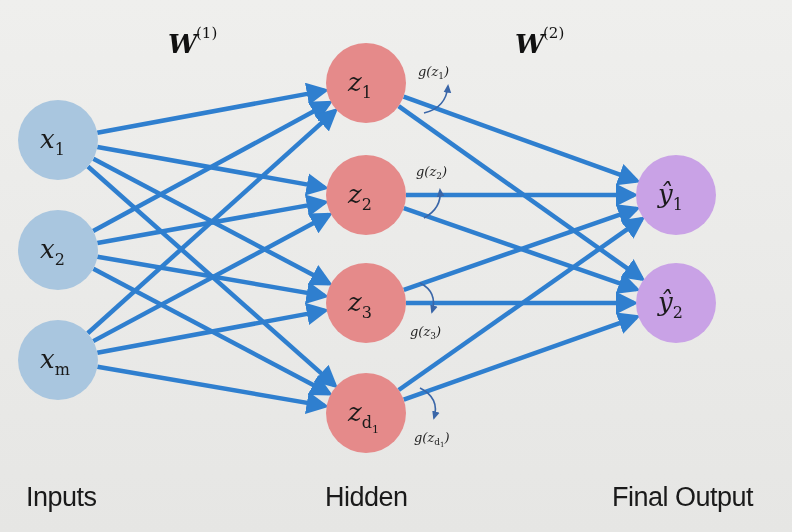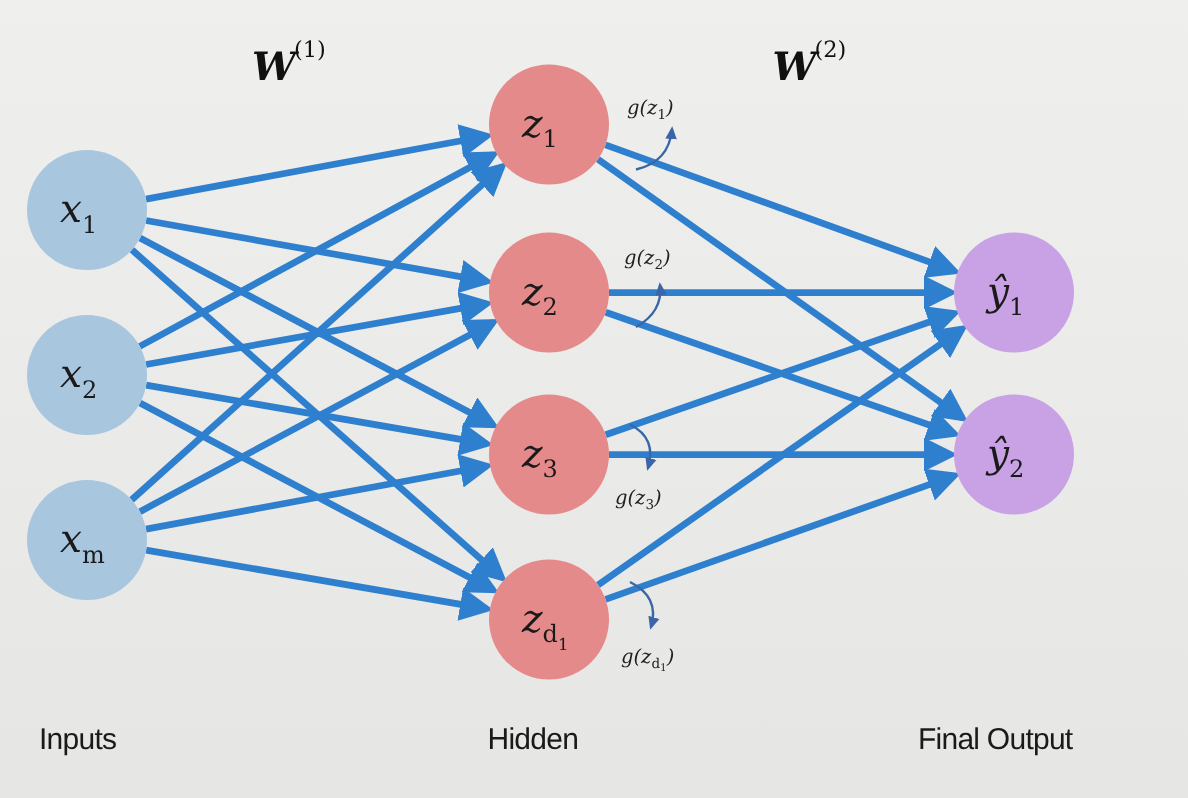--- a/index.html
+++ b/index.html
@@ -5,21 +5,21 @@
   html,body{margin:0;padding:0;}
   body{width:792px;height:532px;overflow:hidden;background:#ececea;font-family:"DejaVu Serif",serif;}
   #stage{position:relative;width:792px;height:532px;background:linear-gradient(#efefed,#e6e6e4);}
   svg{position:absolute;left:0;top:0;}
   .node-label{font-family:"DejaVu Serif",serif;font-style:italic;font-size:26px;fill:#1a1a1a;}
   .sub{font-size:16px;font-style:normal;}
   .subsub{font-size:11px;font-style:normal;}
   .gl{font-family:"DejaVu Serif",serif;font-style:italic;font-size:13px;fill:#222;}
   .wlabel{font-family:"DejaVu Serif",serif;font-weight:bold;font-style:italic;font-size:26px;fill:#111;}
   .wsup{font-family:"DejaVu Serif",serif;font-size:15px;fill:#111;}
-  .layer-label{position:absolute;top:482px;font-family:"Liberation Sans",sans-serif;font-size:20px;color:#1a1a1a;font-weight:normal;letter-spacing:-0.5px;}
+  .layer-label{position:absolute;top:482px;font-family:"Liberation Sans",sans-serif;font-size:27px;color:#1a1a1a;font-weight:normal;letter-spacing:-0.5px;}
 </style>
 </head>
 <body>
 
 <div id="stage">
   <svg id="net" width="792" height="532" viewBox="0 0 792 532">
     <defs>
       <marker id="ah" viewBox="0 0 10 10" refX="8" refY="5" markerWidth="5" markerHeight="5" orient="auto-start-reverse">
         <path d="M0,0 L10,5 L0,10 z" fill="#2f7fcf"></path>
       </marker>

